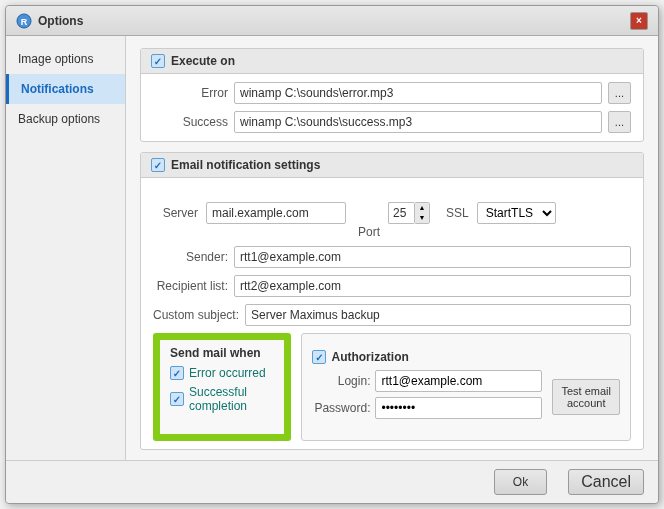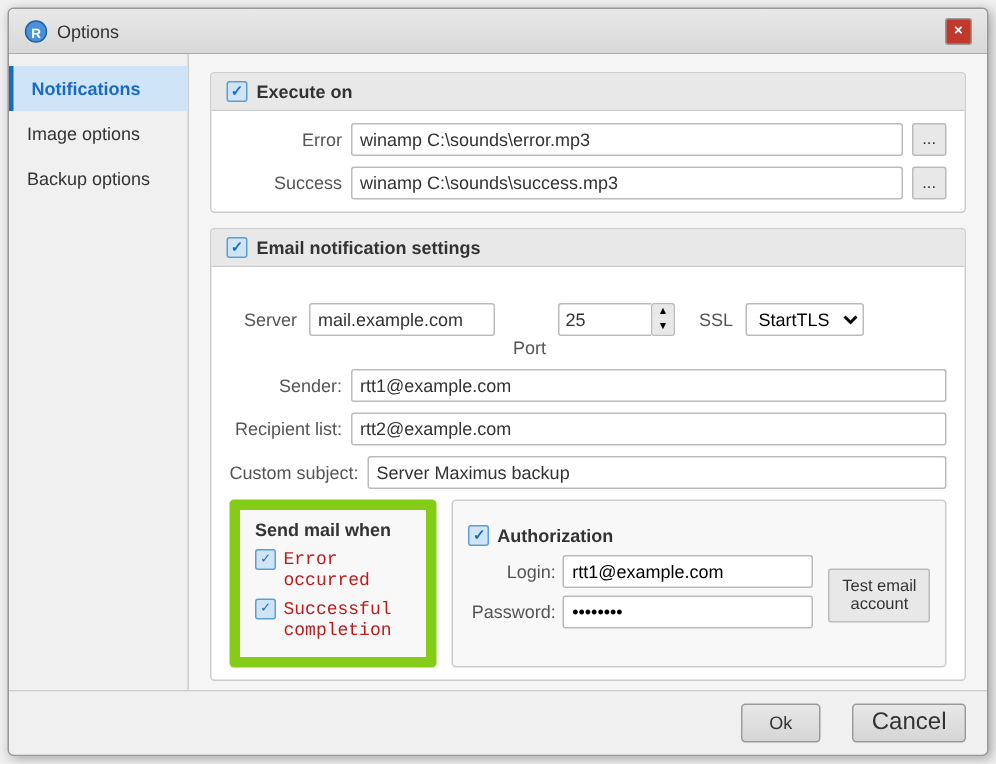--- a/index.html
+++ b/index.html
@@ -39,21 +39,21 @@
       align-items: center;
       gap: 6px;
     }
     .title-icon {
       width: 16px;
       height: 16px;
     }
     .title-text {
       font-size: 12px;
       color: #333;
-      font-weight: normal;
+      font-weight: bold;
     }
     .close-btn {
       width: 18px;
       height: 18px;
       background: #c0392b;
       border: 1px solid #999;
       border-radius: 2px;
       cursor: pointer;
       display: flex;
       align-items: center;
@@ -215,25 +215,25 @@
       display: flex;
       align-items: center;
       gap: 5px;
       margin-bottom: 6px;
       font-weight: bold;
       font-size: 12px;
       color: #333;
     }
     .checkbox-row {
       display: flex;
+      align-items: center;
       gap: 5px;
       margin-bottom: 5px;
       font-size: 12px;
-      color: #b91c1c;
-      font-family: Liberation Mono, monospace;
+      color: #0f766e;
     }
     .auth-row {
       display: flex;
       align-items: center;
       gap: 5px;
       margin-bottom: 5px;
       font-size: 12px;
     }
     .auth-label {
       min-width: 58px;
@@ -331,25 +331,25 @@
         <text x="8" y="12" text-anchor="middle" font-size="9" fill="white" font-weight="bold">R</text>
       </svg>
       <span class="title-text">Options</span>
     </div>
     <div class="close-btn">×</div>
   </div>
 
   <div class="dialog-body">
 
     <div class="sidebar">
+      <div class="sidebar-item">
+        <span>Image options</span>
+      </div>
       <div class="sidebar-item active">
         <span>Notifications</span>
-      </div>
-      <div class="sidebar-item">
-        <span>Image options</span>
       </div>
       <div class="sidebar-item">
         <span>Backup options</span>
       </div>
     </div>
 
     <div class="main-content">
 
       <div class="section-box">
         <div class="section-header">
@@ -372,24 +372,24 @@
 
       <div class="section-box">
         <div class="section-header">
           <div class="check-icon checked"></div>
           <span class="section-title-text">Email notification settings</span>
         </div>
         <div class="section-content">
 
           <div class="server-row">
             <span class="form-label" style="min-width:45px;">Server</span>
-            <input type="text" class="form-input" style="width: 124px;" value="mail.example.com">
+            <input type="text" class="form-input" style="width: 140px;" value="mail.example.com">
             <span style="color:#555;margin-left:4px;margin-top:39px;">Port</span>
             <div style="display:flex;align-items:center;">
-              <input type="text" class="form-input port-input" value="25" style="width: 62px; border-radius: 2px 0px 0px 2px; border-right: none;">
+              <input type="text" class="form-input port-input" value="25" style="width: 26px; border-radius: 2px 0px 0px 2px; border-right: none;">
               <div class="spinbox">
                 <button class="spin-btn">▲</button>
                 <button class="spin-btn">▼</button>
               </div>
             </div>
             <span style="color:#555;margin-left:8px;">SSL</span>
             <select class="ssl-select">
               <option>StartTLS</option>
               <option>None</option>
               <option>SSL/TLS</option>

